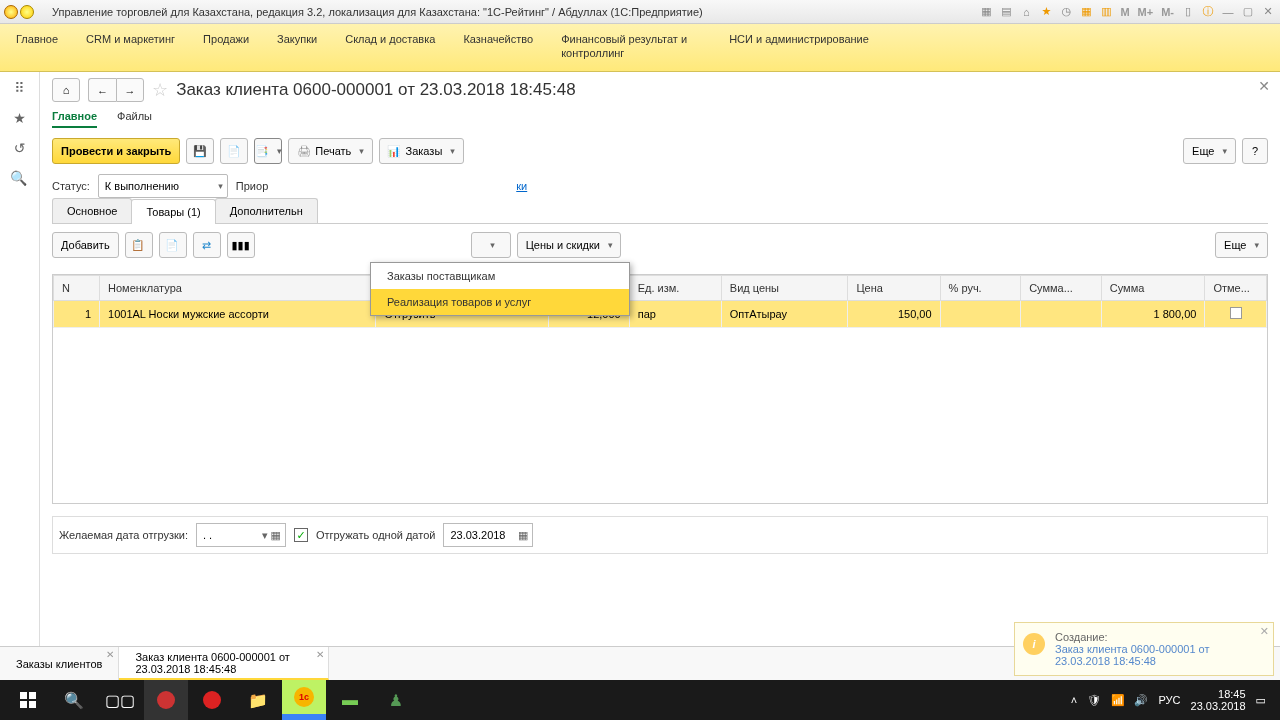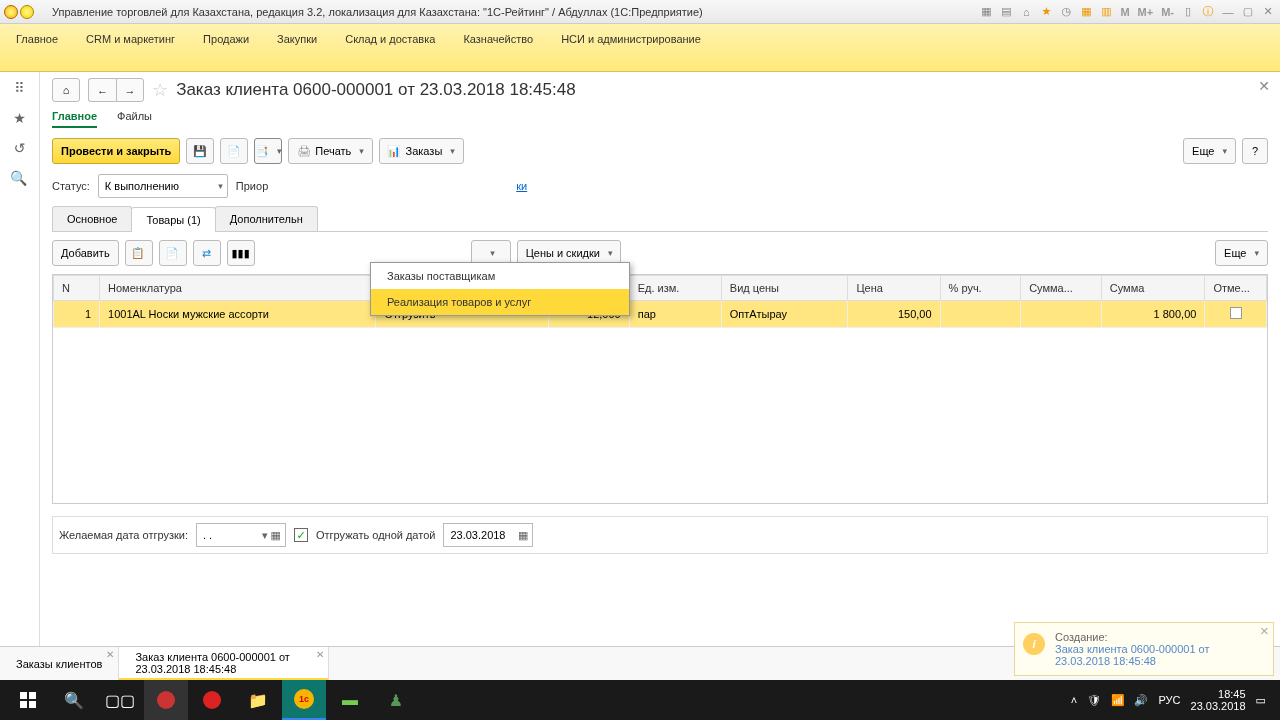--- a/index.html
+++ b/index.html
@@ -36,31 +36,31 @@
 .subtab.active { color: #0a7d3e; border-bottom: 2px solid #0a7d3e; font-weight: bold;}
 
 .toolbar { display: flex; align-items: center; gap: 6px; margin-bottom: 10px;}
 .btn { height: 26px; border: 1px solid #bbb; border-radius: 3px; background: #f8f8f8; display: flex; align-items: center; padding: 0 8px; cursor: pointer; gap: 4px;}
 .btn.yellow { background: linear-gradient(#ffe97a,#ffd83a); border-color: #c9a92e; font-weight: bold;}
 .btn.drop::after { content: "▾"; font-size: 9px; margin-left: 4px; color: #666;}
 .btn.icon-only { padding: 0; width: 28px; justify-content: center;}
 .spacer { flex: 1; }
 .qbtn { width: 26px; height: 26px; border: 1px solid #bbb; border-radius: 3px; background: #f8f8f8; display: flex; align-items: center; justify-content: center; cursor: pointer;}
 
-.status-row { display: flex; align-items: center; gap: 8px; margin-bottom: 8px;}
+.status-row { display: flex; align-items: center; gap: 8px; margin-bottom: 0;}
 .label { color: #333; }
 .select { height: 24px; border: 1px solid #bbb; border-radius: 2px; background: #fff; display: flex; align-items: center; padding: 0 6px; min-width: 130px; position: relative;}
 .select::after { content: "▾"; position: absolute; right: 4px; color: #666; font-size: 9px;}
 .link { color: #0066cc; text-decoration: underline; cursor: pointer;}
 
 .doc-tabs { display: flex; border-bottom: 1px solid #ccc; margin-bottom: 8px;}
 .dtab { padding: 6px 14px; border: 1px solid #ccc; border-bottom: none; background: #f0f0f0; cursor: pointer; margin-right: -1px; border-radius: 3px 3px 0 0;}
 .dtab.active { background: #fff; position: relative; top: 1px;}
 
-.table-toolbar { display: flex; align-items: center; gap: 6px; margin-bottom: 8px;}
+.table-toolbar { display: flex; align-items: center; gap: 6px; margin-bottom: 16px;}
 
 .grid { border: 1px solid #ccc; background: #fff; height: 230px; overflow: auto;}
 .grid table { width: 100%; border-collapse: collapse; }
 .grid th { background: #f5f5f5; border: 1px solid #ddd; padding: 6px 8px; text-align: left; font-weight: normal; color: #333;}
 .grid td { border: 1px solid #eee; padding: 6px 8px;}
 .grid tr.sel td { background: #ffe680;}
 .grid td.num { text-align: right;}
 .checkbox { width: 12px; height: 12px; border: 1px solid #999; display: inline-block; background: #fff;}
 
 .bottom-row { display: flex; align-items: center; gap: 8px; margin-top: 12px; padding: 6px; border: 1px solid #ddd;}
@@ -76,21 +76,21 @@
 .btab { padding: 6px 16px; border-right: 1px solid #ddd; cursor: pointer; display: flex; align-items: center; max-width: 210px; line-height: 12px; position: relative;}
 .btab.active { background: #fff; border-bottom: 2px solid #ffd83a;}
 .btab .bx { position: absolute; right: 4px; top: 2px; color: #999; font-size: 10px;}
 
 .notification { position: absolute; bottom: 44px; right: 6px; width: 260px; background: #fffef0; border: 1px solid #e8d898; padding: 8px 10px 8px 40px; font-size: 11px; color: #666; z-index: 50;}
 .notification .nicon { position: absolute; left: 8px; top: 10px; width: 22px; height: 22px; border-radius: 50%; background: #ffd060; display: flex; align-items: center; justify-content: center; color: #fff; font-weight: bold; font-style: italic;}
 .notification .nx { position: absolute; right: 4px; top: 2px; color: #aaa; cursor: pointer;}
 
 .taskbar { position: absolute; bottom: 0; left: 0; right: 0; height: 40px; background: #1a1a1a; display: flex; align-items: center; padding: 0 6px; gap: 2px;}
 .tb-item { width: 44px; height: 40px; display: flex; align-items: center; justify-content: center; color: #fff; cursor: pointer; font-size: 16px;}
-.tb-item.active { background: #0f766e; border-bottom: 2px solid #3b82f6;}
+.tb-item.active { background: #bef264; border-bottom: 6px solid #3b82f6;}
 .tray { margin-left: auto; display: flex; align-items: center; gap: 10px; color: #fff; padding-right: 8px;}
 .tray-time { text-align: right; line-height: 12px; font-size: 10px;}
 
 svg { display: block; }
 </style>
 </head>
 <body>
 
 <div class="titlebar">
   <span class="tb-circle tb-red"></span>
@@ -115,20 +115,21 @@
   </div>
 </div>
 
 <div class="mainmenu">
   <div class="mm-item">Главное</div>
   <div class="mm-item">CRM и маркетинг</div>
   <div class="mm-item">Продажи</div>
   <div class="mm-item">Закупки</div>
   <div class="mm-item">Склад и доставка</div>
   <div class="mm-item">Казначейство</div>
+  <div class="mm-item">Финансовый результат и контроллинг</div>
   <div class="mm-item">НСИ и администрирование</div>
 </div>
 
 <div class="workarea">
   <div class="leftbar">
     <span class="lb-ico">⠿</span>
     <span class="lb-ico">★</span>
     <span class="lb-ico">↺</span>
     <span class="lb-ico">🔍</span>
   </div>

